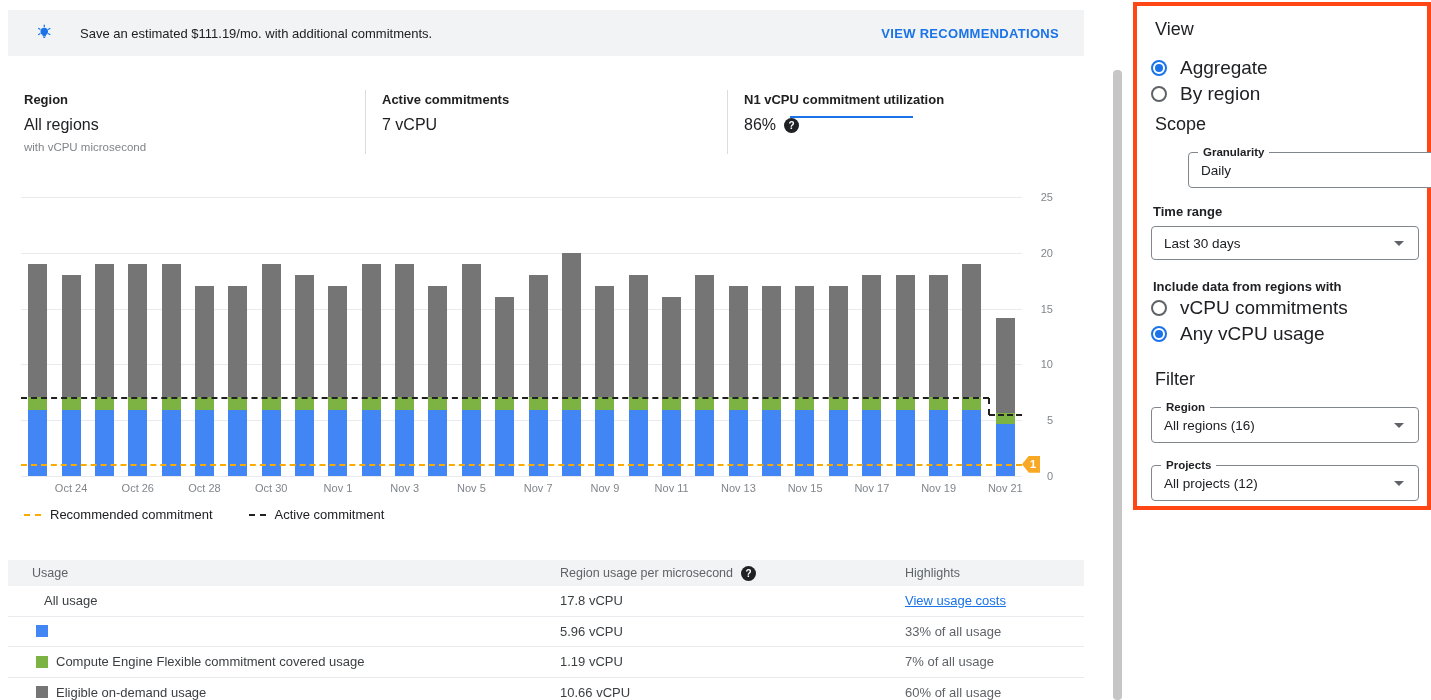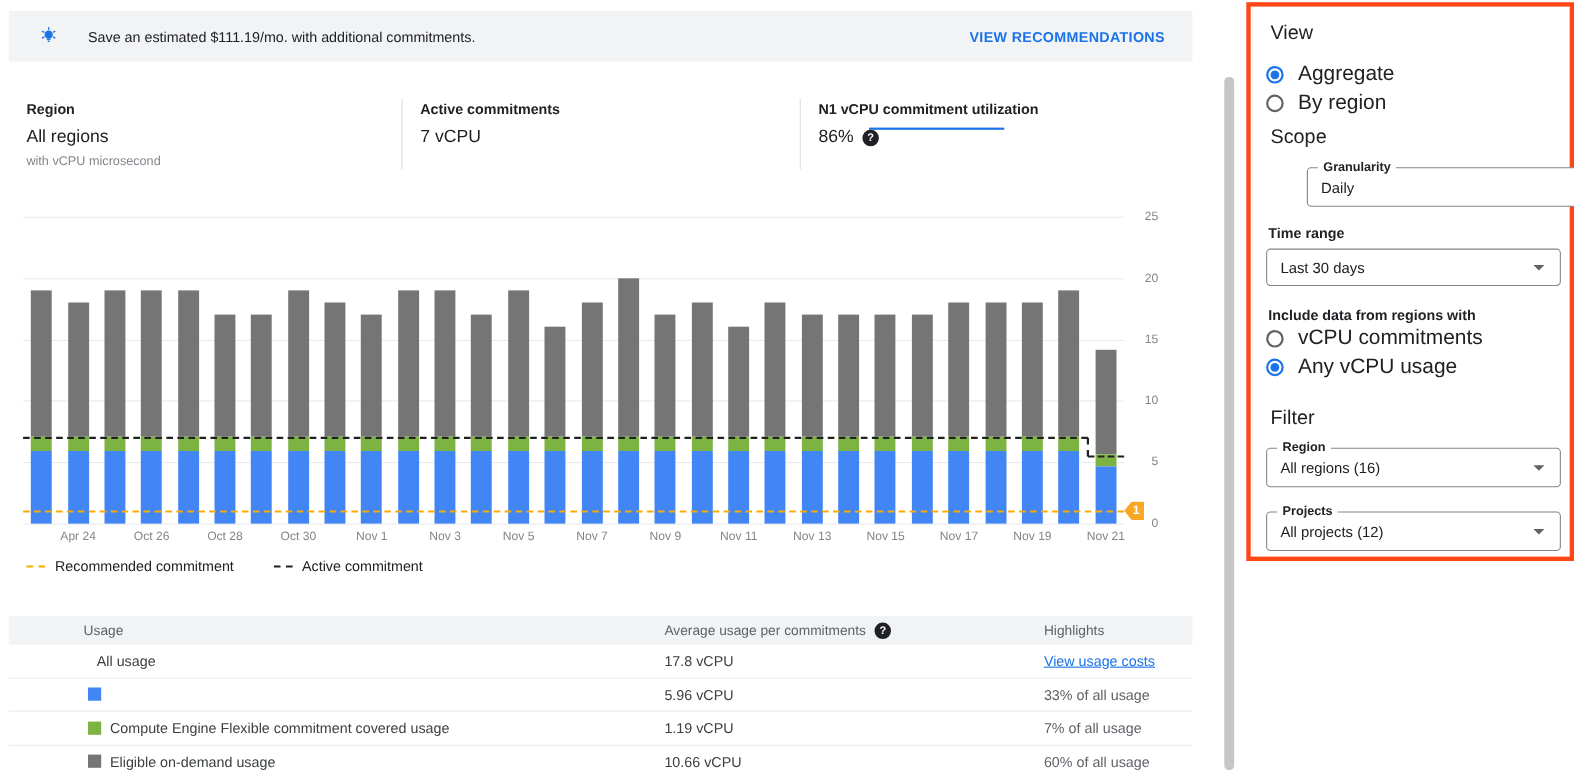--- a/index.html
+++ b/index.html
@@ -34,21 +34,21 @@
   .marker{position:absolute;display:flex;align-items:center;justify-content:flex-end;
           padding-right:4px;color:#fff;font-size:11px;font-weight:bold;box-sizing:border-box;}
 
   
   .legend{left:24px;top:507px;display:flex;gap:36px;font-size:13px;color:#202124;align-items:center;}
   .legend-item{display:flex;align-items:center;gap:9px;}
   .legend-dash{width:17px;height:0;border-top:2px dashed #000;}
 
   
   .table{left:8px;top:560px;width:1076px;font-size:13px;}
-  .trow{display:grid;grid-template-columns:552px 345px 1fr;align-items:center;padding-left:44px;}
+  .trow{display:grid;grid-template-columns:552px 345px 1fr;align-items:center;}
   .thead{height:26px;background:#f1f3f4;color:#5f6368;font-size:12.5px;}
   .tbody-row{height:29.5px;border-bottom:1px solid #e8eaed;color:#3c4043;}
   .cell1{padding-left:24px;display:flex;align-items:center;}
   .cell1-indent{padding-left:36px;}
   .swatch{width:12px;height:12px;margin-left:4px;margin-right:8px;display:inline-block;}
   .hl{color:#5f6368;}
   .tlink{color:#1a73e8;text-decoration:underline;cursor:pointer;}
 
   
   .scrollbar{left:1113px;top:70px;width:9px;height:630px;background:#c6c6c6;border-radius:4px;}
@@ -122,21 +122,21 @@
     <div class="gridline" style="left: 21px; width: 1001px; top: 420.2px; position: absolute;"></div>
     <div class="tick" style="left: 1033px; top: 414.2px; width: 20px; text-align: right;">5</div>
     <div class="gridline" style="left: 21px; width: 1001px; top: 364.4px; position: absolute;"></div>
     <div class="tick" style="left: 1033px; top: 358.4px; width: 20px; text-align: right;">10</div>
     <div class="gridline" style="left: 21px; width: 1001px; top: 308.6px; position: absolute;"></div>
     <div class="tick" style="left: 1033px; top: 302.6px; width: 20px; text-align: right;">15</div>
     <div class="gridline" style="left: 21px; width: 1001px; top: 252.8px; position: absolute;"></div>
     <div class="tick" style="left: 1033px; top: 246.8px; width: 20px; text-align: right;">20</div>
     <div class="gridline" style="left: 21px; width: 1001px; top: 197px; position: absolute;"></div>
     <div class="tick" style="left: 1033px; top: 191px; width: 20px; text-align: right;">25</div>
-    <div class="tick" style="width: 60px; text-align: center; left: 41.05px; top: 482px;">Apr 24</div>
+    <div class="tick" style="width: 60px; text-align: center; left: 41.05px; top: 482px;">Oct 24</div>
     <div class="tick" style="width: 60px; text-align: center; left: 107.783px; top: 482px;">Oct 26</div>
     <div class="tick" style="width: 60px; text-align: center; left: 174.517px; top: 482px;">Oct 28</div>
     <div class="tick" style="width: 60px; text-align: center; left: 241.25px; top: 482px;">Oct 30</div>
     <div class="tick" style="width: 60px; text-align: center; left: 307.983px; top: 482px;">Nov 1</div>
     <div class="tick" style="width: 60px; text-align: center; left: 374.717px; top: 482px;">Nov 3</div>
     <div class="tick" style="width: 60px; text-align: center; left: 441.45px; top: 482px;">Nov 5</div>
     <div class="tick" style="width: 60px; text-align: center; left: 508.183px; top: 482px;">Nov 7</div>
     <div class="tick" style="width: 60px; text-align: center; left: 574.917px; top: 482px;">Nov 9</div>
     <div class="tick" style="width: 60px; text-align: center; left: 641.65px; top: 482px;">Nov 11</div>
     <div class="tick" style="width: 60px; text-align: center; left: 708.383px; top: 482px;">Nov 13</div>
@@ -371,21 +371,21 @@
   <div class="legend-item">
     <span class="legend-dash" style="border-top-color: rgb(33, 33, 33);"></span>
     <span>Active commitment</span>
   </div>
 </div>
 
 <div class="abs table">
   <div class="trow thead">
     <div class="cell1">Usage</div>
     <div style="display:flex;align-items:center;">
-      <span>Average usage per commitments</span>
+      <span>Region usage per microsecond</span>
       <span class="help-chip">?</span>
     </div>
     <div>Highlights</div>
   </div>
   <div id="table-body">
       <div class="trow tbody-row">
         <div class="cell1 cell1-indent">
           <span>All usage</span>
         </div>
         <div>17.8 vCPU</div>

